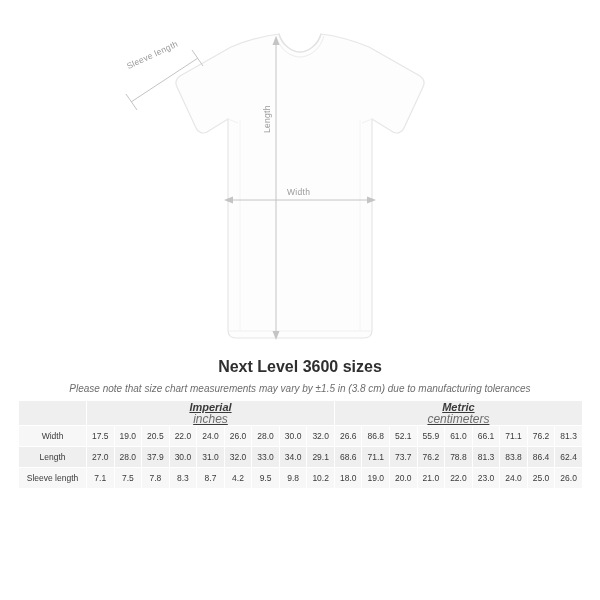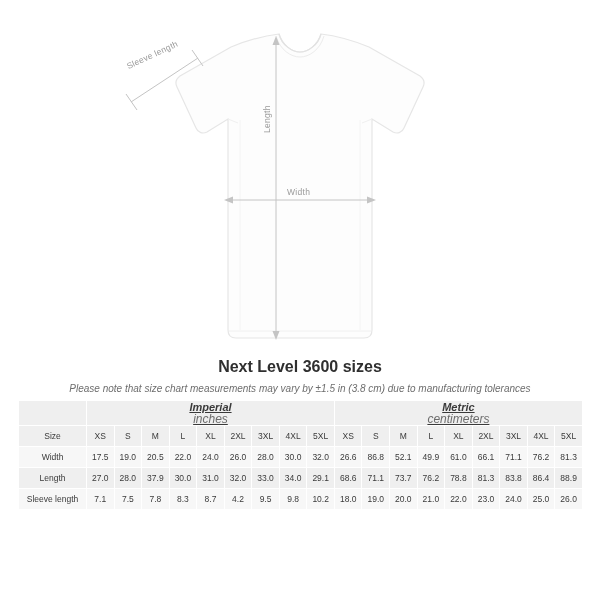--- a/index.html
+++ b/index.html
@@ -233,57 +233,36 @@
           <td colspan="9">
             <span class="sys-name">Imperial</span>
             <span class="sys-unit">inches</span>
           </td>
           <td colspan="9">
             <span class="sys-name">Metric</span>
             <span class="sys-unit">centimeters</span>
           </td>
         </tr>
 
-        <tr class="hdr-row">
-          <td>Size</td>
-          <td>XS</td>
-          <td>S</td>
-          <td>M</td>
-          <td>L</td>
-          <td>XL</td>
-          <td>2XL</td>
-          <td>3XL</td>
-          <td>4XL</td>
-          <td>5XL</td>
-          <td>XS</td>
-          <td>S</td>
-          <td>M</td>
-          <td>L</td>
-          <td>XL</td>
-          <td>2XL</td>
-          <td>3XL</td>
-          <td>4XL</td>
-          <td>5XL</td>
-        </tr>
 
         <tr class="data-row">
           <td class="row-label">Width</td>
           <td>17.5</td>
           <td>19.0</td>
           <td>20.5</td>
           <td>22.0</td>
           <td>24.0</td>
           <td>26.0</td>
           <td>28.0</td>
           <td>30.0</td>
           <td>32.0</td>
           <td>26.6</td>
           <td>86.8</td>
           <td>52.1</td>
-          <td>49.9</td>
+          <td>55.9</td>
           <td>61.0</td>
           <td>66.1</td>
           <td>71.1</td>
           <td>76.2</td>
           <td>81.3</td>
         </tr>
 
         <tr class="data-row alt">
           <td class="row-label">Length</td>
           <td>27.0</td>
@@ -296,21 +275,21 @@
           <td>34.0</td>
           <td>29.1</td>
           <td>68.6</td>
           <td>71.1</td>
           <td>73.7</td>
           <td>76.2</td>
           <td>78.8</td>
           <td>81.3</td>
           <td>83.8</td>
           <td>86.4</td>
-          <td>88.9</td>
+          <td>62.4</td>
         </tr>
 
         <tr class="data-row">
           <td class="row-label">Sleeve length</td>
           <td>7.1</td>
           <td>7.5</td>
           <td>7.8</td>
           <td>8.3</td>
           <td>8.7</td>
           <td>4.2</td>

